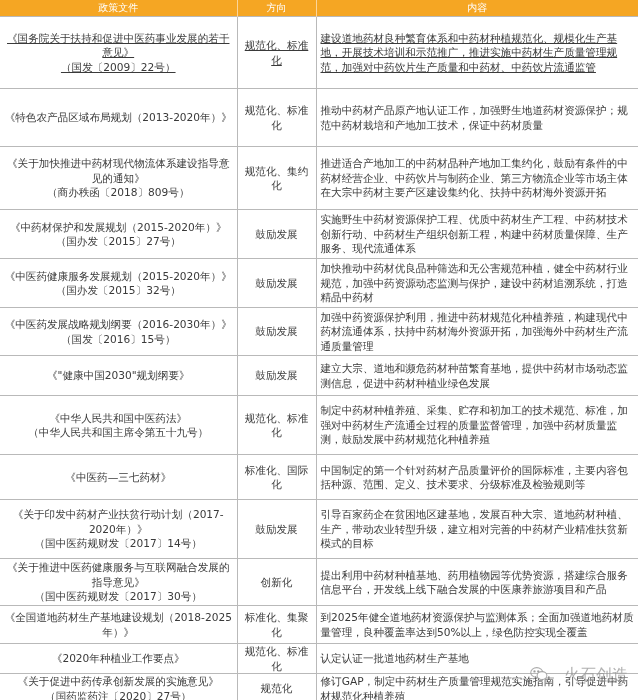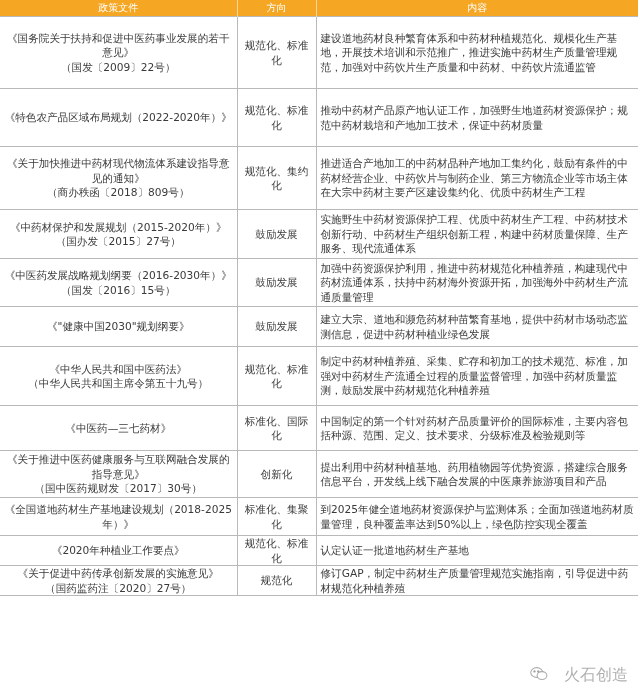--- a/index.html
+++ b/index.html
@@ -57,50 +57,58 @@
       <col class="c3">
     </colgroup>
   <thead>
     <tr>
       <th>政策文件</th>
       <th>方向</th>
       <th>内容</th>
     </tr>
   </thead>
   <tbody id="table-body">
-      <tr style="height: 72px;">
+      <tr style="height: 72px; text-decoration: underline;">
         <td class="doc">
           <span class="doc-title">《国务院关于扶持和促进中医药事业发展的若干意见》</span>
           <span class="doc-number">（国发〔2009〕22号）</span>
         </td>
         <td class="dir">规范化、标准化</td>
         <td class="content">建设道地药材良种繁育体系和中药材种植规范化、规模化生产基地，开展技术培训和示范推广，推进实施中药材生产质量管理规范，加强对中药饮片生产质量和中药材、中药饮片流通监管</td>
       </tr>
       <tr style="height: 58px;">
         <td class="doc">
-          <span class="doc-title">《特色农产品区域布局规划（2022-2020年）》</span>
+          <span class="doc-title">《特色农产品区域布局规划（2013-2020年）》</span>
         </td>
         <td class="dir">规范化、标准化</td>
         <td class="content">推动中药材产品原产地认证工作，加强野生地道药材资源保护；规范中药材栽培和产地加工技术，保证中药材质量</td>
       </tr>
       <tr style="height: 63px;">
         <td class="doc">
           <span class="doc-title">《关于加快推进中药材现代物流体系建设指导意见的通知》</span>
           <span class="doc-number">（商办秩函〔2018〕809号）</span>
         </td>
         <td class="dir">规范化、集约化</td>
-        <td class="content">推进适合产地加工的中药材品种产地加工集约化，鼓励有条件的中药材经营企业、中药饮片与制药企业、第三方物流企业等市场主体在大宗中药材主要产区建设集约化、优质中药材生产工程</td>
+        <td class="content">推进适合产地加工的中药材品种产地加工集约化，鼓励有条件的中药材经营企业、中药饮片与制药企业、第三方物流企业等市场主体在大宗中药材主要产区建设集约化、扶持中药材海外资源开拓</td>
       </tr>
       <tr style="height: 49px;">
         <td class="doc">
           <span class="doc-title">《中药材保护和发展规划（2015-2020年）》</span>
           <span class="doc-number">（国办发〔2015〕27号）</span>
         </td>
         <td class="dir">鼓励发展</td>
         <td class="content">实施野生中药材资源保护工程、优质中药材生产工程、中药材技术创新行动、中药材生产组织创新工程，构建中药材质量保障、生产服务、现代流通体系</td>
+      </tr>
+      <tr style="height: 49px;">
+        <td class="doc">
+          <span class="doc-title">《中医药健康服务发展规划（2015-2020年）》</span>
+          <span class="doc-number">（国办发〔2015〕32号）</span>
+        </td>
+        <td class="dir">鼓励发展</td>
+        <td class="content">加快推动中药材优良品种筛选和无公害规范种植，健全中药材行业规范，加强中药资源动态监测与保护，建设中药材追溯系统，打造精品中药材</td>
       </tr>
       <tr style="height: 48px;">
         <td class="doc">
           <span class="doc-title">《中医药发展战略规划纲要（2016-2030年）》</span>
           <span class="doc-number">（国发〔2016〕15号）</span>
         </td>
         <td class="dir">鼓励发展</td>
         <td class="content">加强中药资源保护利用，推进中药材规范化种植养殖，构建现代中药材流通体系，扶持中药材海外资源开拓，加强海外中药材生产流通质量管理</td>
       </tr>
       <tr style="height: 40px;">
@@ -117,20 +125,28 @@
         </td>
         <td class="dir">规范化、标准化</td>
         <td class="content">制定中药材种植养殖、采集、贮存和初加工的技术规范、标准，加强对中药材生产流通全过程的质量监督管理，加强中药材质量监测，鼓励发展中药材规范化种植养殖</td>
       </tr>
       <tr style="height: 45px;">
         <td class="doc">
           <span class="doc-title">《中医药—三七药材》</span>
         </td>
         <td class="dir">标准化、国际化</td>
         <td class="content">中国制定的第一个针对药材产品质量评价的国际标准，主要内容包括种源、范围、定义、技术要求、分级标准及检验规则等</td>
+      </tr>
+      <tr style="height: 59px;">
+        <td class="doc">
+          <span class="doc-title">《关于印发中药材产业扶贫行动计划（2017-2020年）》</span>
+          <span class="doc-number">（国中医药规财发〔2017〕14号）</span>
+        </td>
+        <td class="dir">鼓励发展</td>
+        <td class="content">引导百家药企在贫困地区建基地，发展百种大宗、道地药材种植、生产，带动农业转型升级，建立相对完善的中药材产业精准扶贫新模式的目标</td>
       </tr>
       <tr style="height: 47px;">
         <td class="doc">
           <span class="doc-title">《关于推进中医药健康服务与互联网融合发展的指导意见》</span>
           <span class="doc-number">（国中医药规财发〔2017〕30号）</span>
         </td>
         <td class="dir">创新化</td>
         <td class="content">提出利用中药材种植基地、药用植物园等优势资源，搭建综合服务信息平台，开发线上线下融合发展的中医康养旅游项目和产品</td>
       </tr>
       <tr style="height: 38px;">

